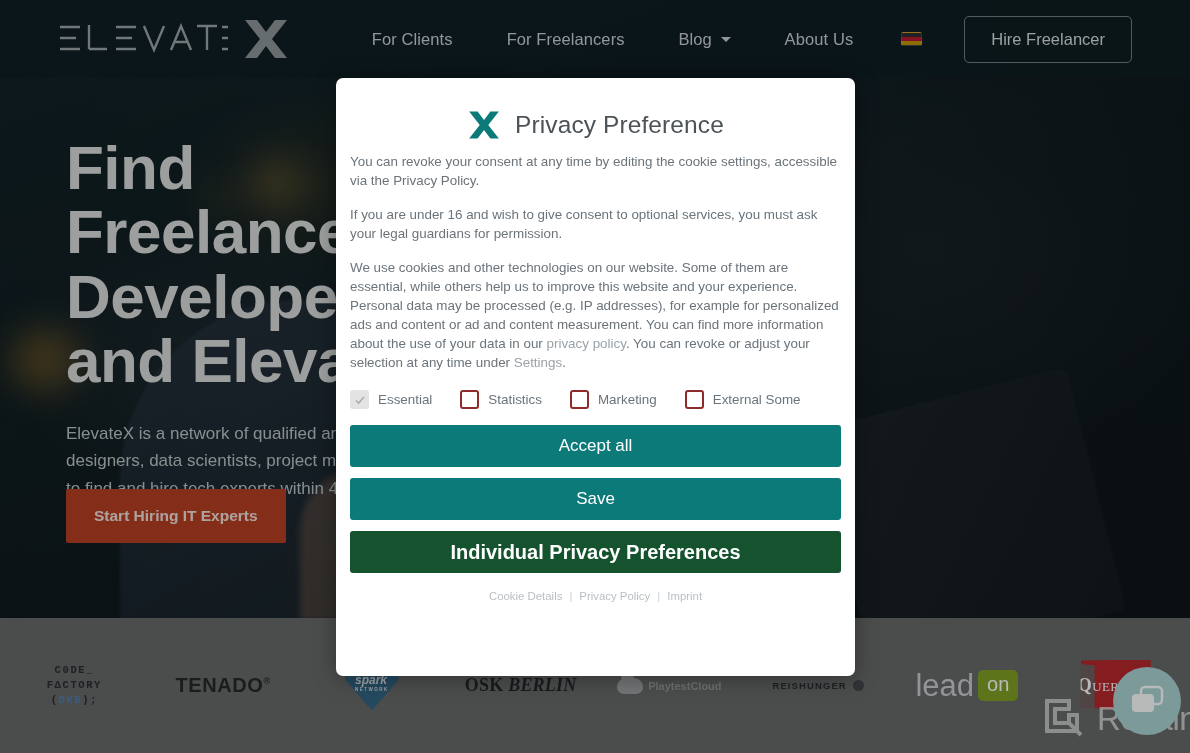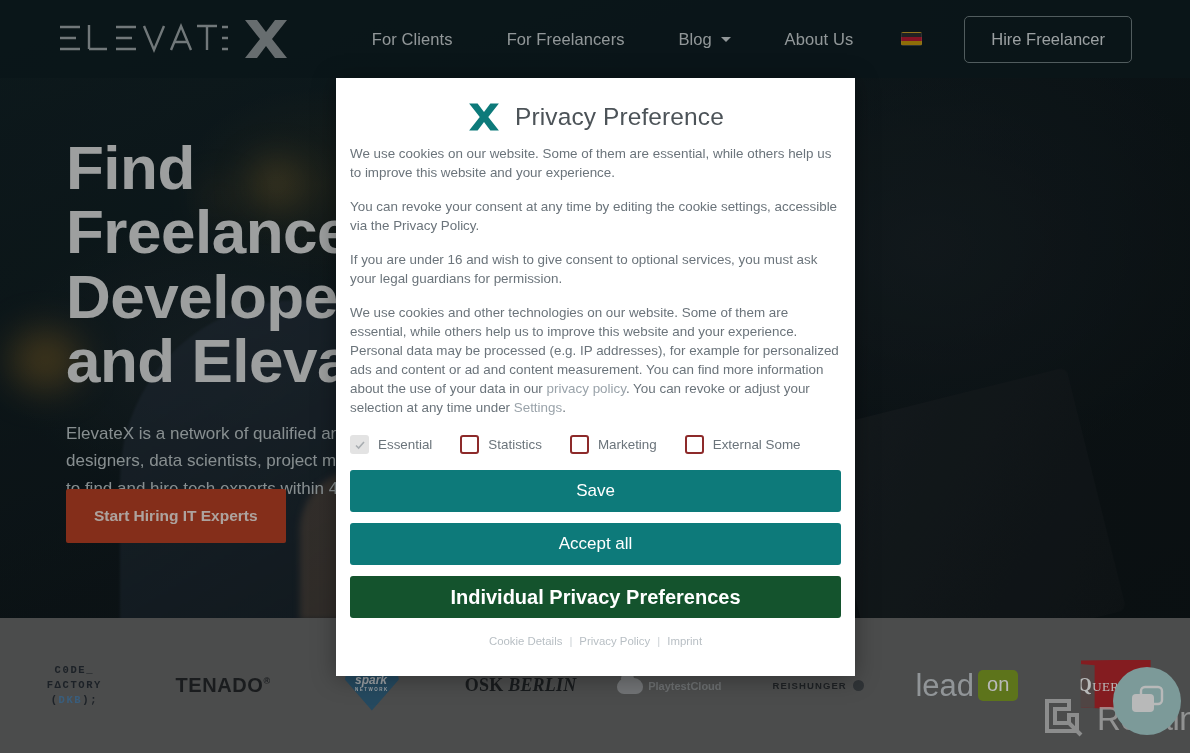--- a/index.html
+++ b/index.html
@@ -296,26 +296,26 @@
   .overlay {
     position: absolute; inset: 0;
     background: rgba(20,22,24,0.30);
     z-index: 10;
   }
   .modal {
     position: absolute;
     left: 336px; top: 78px;
     width: 519px; height: 598px;
     background: #ffffff;
-    border-radius: 0;
+    border-radius: 7px;
     box-shadow: 0 2px 22px rgba(0,0,0,0.35);
     z-index: 11;
     display: flex;
     flex-direction: column;
-    padding: 4px 14px;
+    padding: 12px 14px;
   }
   .modal-head {
     display: flex;
     align-items: center;
     justify-content: center;
     gap: 14px;
     padding: 20px 0 12px;
   }
   .modal-title {
     font-size: 24.5px;
@@ -530,21 +530,20 @@
 
   <div class="modal">
     <div class="modal-head">
       <svg width="34" height="30" viewBox="0 0 48 42">
         <path d="M3 2 L15 2 L24 14 L33 2 L45 2 L30 21 L45 40 L33 40 L24 28 L15 40 L3 40 L18 21 Z" fill="#0d7a7a"></path>
       </svg>
       <div class="modal-title">Privacy Preference</div>
     </div>
 
     <div class="modal-body">
-      <p>We use cookies on our website. Some of them are essential, while others help us to improve this website and your experience.</p>
       <p>You can revoke your consent at any time by editing the cookie settings, accessible via the Privacy Policy.</p>
       <p>If you are under 16 and wish to give consent to optional services, you must ask your legal guardians for permission.</p>
       <p><span>We use cookies and other technologies on our website. Some of them are essential, while others help us to improve this website and your experience. Personal data may be processed (e.g. IP addresses), for example for personalized ads and content or ad and content measurement. You can find more information about the use of your data in our </span><a>privacy policy</a><span>. You can revoke or adjust your selection at any time under </span><a>Settings</a><span>.</span></p>
     </div>
 
     <div class="checkbox-row">
       <div class="cb-item">
         <span class="cb-box essential">
           <svg width="12" height="12" viewBox="0 0 12 12">
             <path d="M2 6.5 L4.6 9 L10 3" fill="none" stroke="#a8adb1" stroke-width="1.6"></path>
@@ -560,22 +559,22 @@
         <span class="cb-box"></span>
         <span class="cb-label">Marketing</span>
       </div>
       <div class="cb-item">
         <span class="cb-box"></span>
         <span class="cb-label">External Some</span>
       </div>
     </div>
 
     <div class="btn-stack">
+      <div class="btn btn-teal">Accept all</div>
       <div class="btn btn-teal">Save</div>
-      <div class="btn btn-teal">Accept all</div>
       <div class="btn btn-dark">Individual Privacy Preferences</div>
     </div>
 
     <div class="modal-foot">
       <a>Cookie Details</a>
       <span class="sep">|</span>
       <a>Privacy Policy</a>
       <span class="sep">|</span>
       <a>Imprint</a>
     </div>

